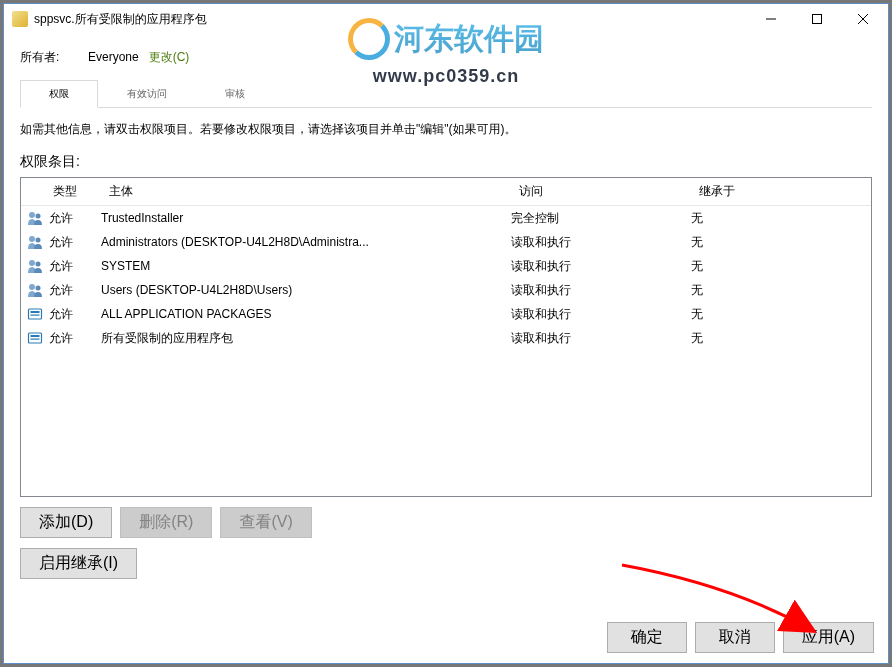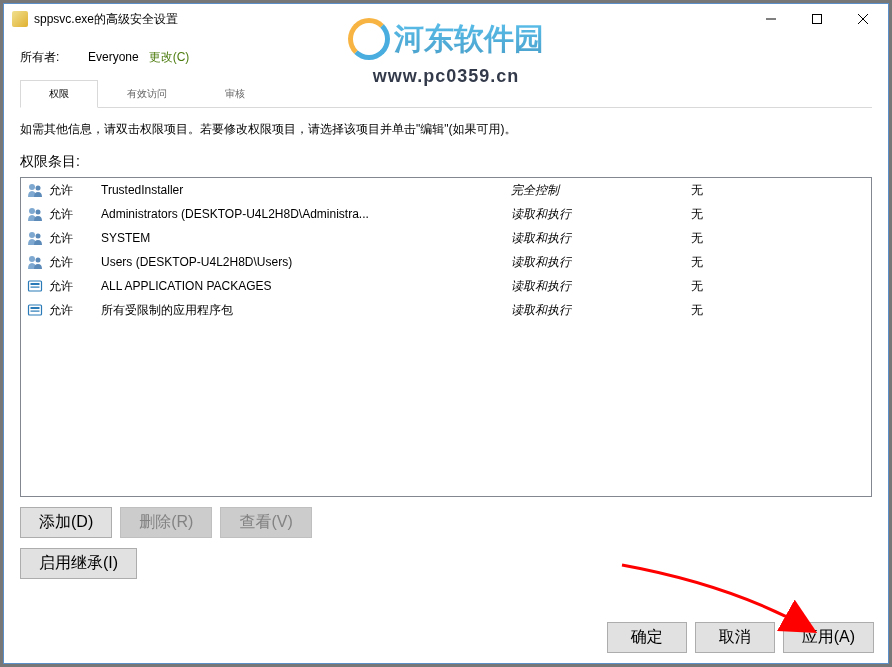--- a/index.html
+++ b/index.html
@@ -35,21 +35,21 @@
     .col-type { width: 80px; padding-left: 32px !important; }
     .col-principal { flex: 1; }
     .col-access { width: 180px; }
     .col-inherit { width: 180px; }
     
     .perm-body { }
     .perm-row { display: flex; align-items: center; padding: 2px 0; line-height: 20px; }
     .perm-row .icon-cell { width: 28px; padding-left: 6px; display: flex; align-items: center; }
     .perm-row .col-type { width: 52px; padding-left: 0 !important; }
     .perm-row .col-principal { flex: 1; white-space: nowrap; overflow: hidden; text-overflow: ellipsis; padding-right: 10px; }
-    .perm-row .col-access { width: 180px; font-style: italic; }
+    .perm-row .col-access { width: 180px; }
     .perm-row .col-inherit { width: 180px; }
     
     .user-icon { width: 16px; height: 16px; }
     .button-row { margin-top: 10px; display: flex; gap: 8px; }
     .button-row2 { margin-top: 10px; }
     
     button.win { font-family: inherit; font-size: 16px; padding: 4px 18px; min-width: 80px; background: #e1e1e1; border: 1px solid #adadad; cursor: pointer; }
     button.win:disabled { color: #838383; background: #ccc; border-color: #bfbfbf; cursor: default; }
     
     .bottom-bar { position: absolute; bottom: 10px; right: 14px; display: flex; gap: 8px; }
@@ -61,21 +61,21 @@
     .watermark .wm-url { font-size: 18px; font-weight: bold; color: #0f172a; letter-spacing: 1px; margin-top: 2px; }
     
     .arrow { position: absolute; bottom: 22px; right: 60px; pointer-events: none; }
   </style>
 </head>
 <body>
 
 <div class="window">
   <div class="titlebar">
     <div class="title-icon"></div>
-    <div class="title-text">sppsvc.exe的高级安全设置</div>
+    <div class="title-text">sppsvc.所有受限制的应用程序包</div>
     <div class="window-controls">
       <div class="win-btn">
           <svg viewBox="0 0 10 10">
             <path d="M0 5 H10" stroke="#000" stroke-width="1"></path>
           </svg>
         </div>
       <div class="win-btn">
           <svg viewBox="0 0 10 10">
             <rect x="0.5" y="0.5" width="9" height="9" stroke="#000" fill="none" stroke-width="1"></rect>
           </svg>
@@ -99,20 +99,26 @@
       <div class="tab active">权限</div>
       <div class="tab">有效访问</div>
       <div class="tab">审核</div>
     </div>
 
     <div class="tab-content">
       <div class="instructions">如需其他信息，请双击权限项目。若要修改权限项目，请选择该项目并单击"编辑"(如果可用)。</div>
       <div class="section-label">权限条目:</div>
 
       <div class="perm-table">
+        <div class="perm-header">
+          <div class="col-type">类型</div>
+          <div class="col-principal">主体</div>
+          <div class="col-access">访问</div>
+          <div class="col-inherit">继承于</div>
+        </div>
         <div class="perm-body" id="perm-body">
             <div class="perm-row">
               <div class="icon-cell">
                 <svg class="user-icon" viewBox="0 0 16 16">
                   <circle cx="5" cy="5" r="3" fill="#7ea8d0"></circle>
                   <path d="M1 15 Q1 9 5 9 Q9 9 9 15 Z" fill="#7ea8d0"></path>
                   <circle cx="11" cy="6" r="2.5" fill="#5c8ab8"></circle>
                   <path d="M7 15 Q7 10 11 10 Q15 10 15 15 Z" fill="#5c8ab8"></path>
                 </svg>
               </div>

